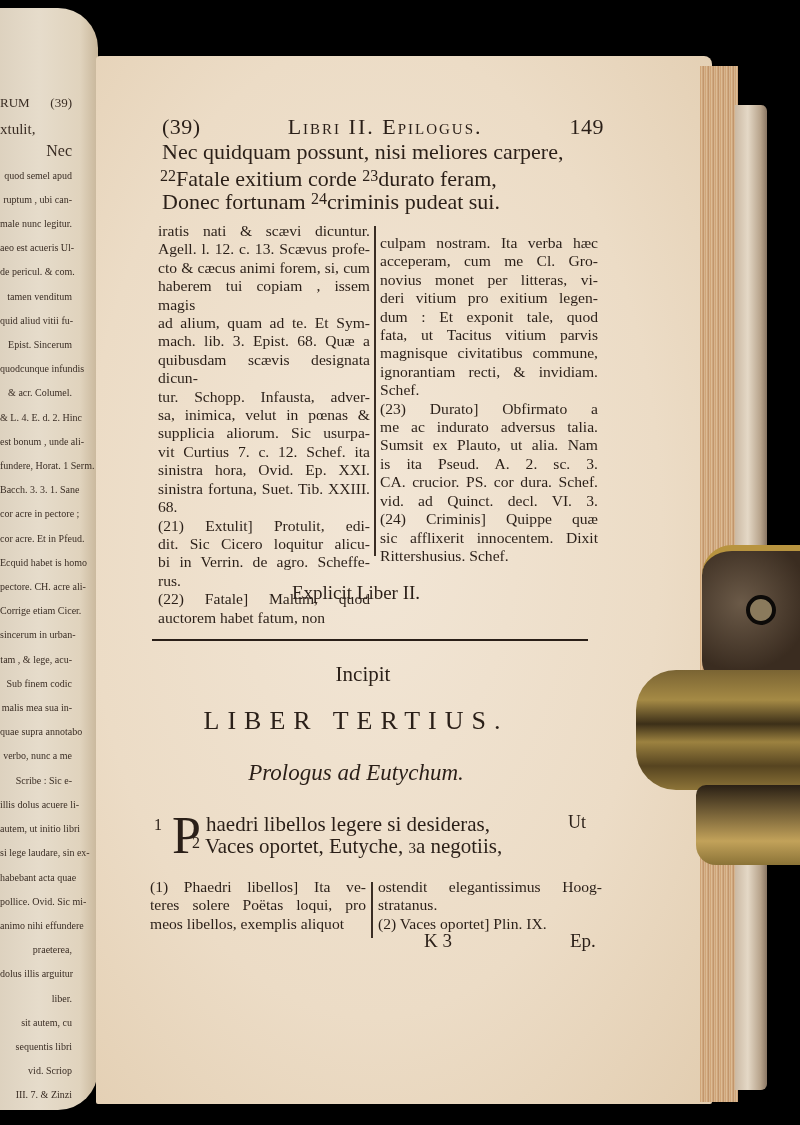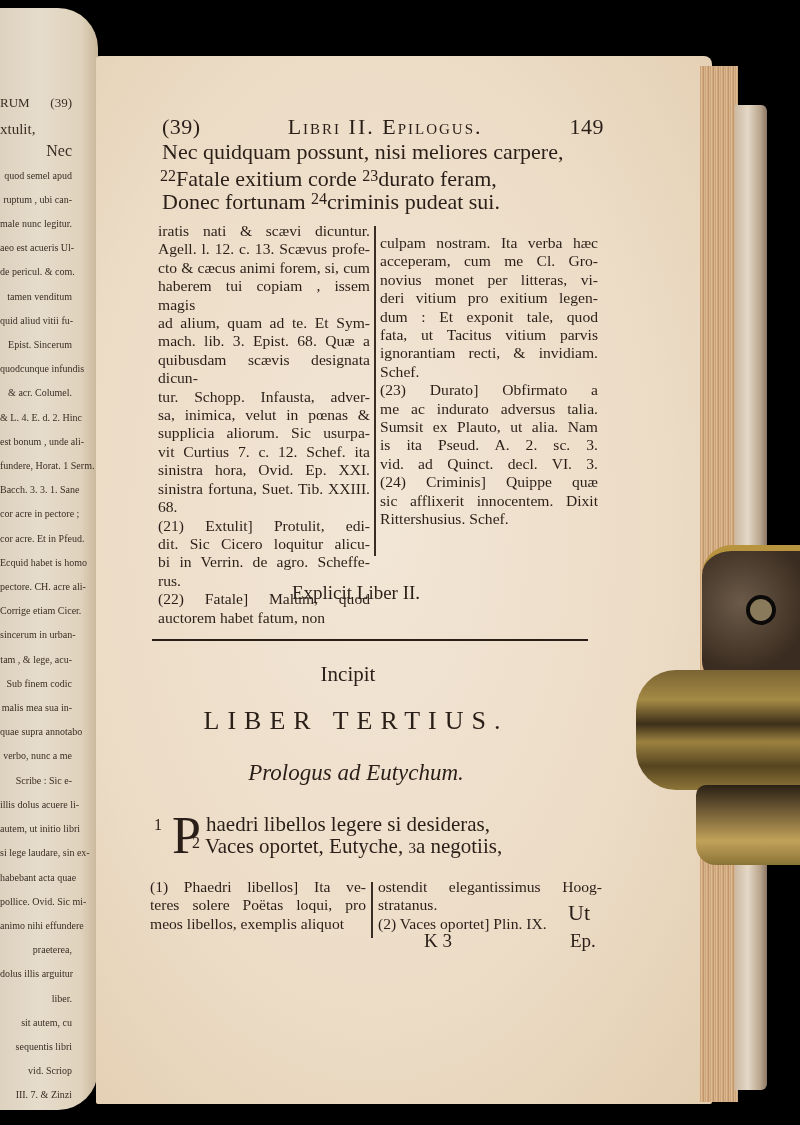--- a/index.html
+++ b/index.html
@@ -66,21 +66,21 @@
   .verse sup, .sup { font-size: 16px; vertical-align: 5px; text-align: center; }
   .notes-col {
     position: absolute; font-size: 15.6px; line-height: 18.4px; text-align: justify;
     text-align-last: justify;
   }
   .notes-col p { margin: 0; }
   .notes-col .last { text-align-last: left; }
   .col-rule { position: absolute; width: 1.5px; background: #3a2d24; }
   .explicit { position: absolute; left: 96px; top: 582px; width: 520px; text-align: center; font-size: 19px; }
   .hrule { position: absolute; left: 152px; top: 639px; width: 436px; height: 1.5px; background: #2a1f18; }
-  .incipit { position: absolute; left: 88px; top: 662px; width: 520px; text-align: center; font-size: 21px; }
+  .incipit { position: absolute; left: 103px; top: 662px; width: 520px; text-align: center; font-size: 21px; }
   .liber { position: absolute; left: 96px; top: 706px; width: 520px; text-align: center; font-size: 26px; letter-spacing: 8px; }
   .prologus { position: absolute; left: 96px; top: 760px; width: 520px; text-align: center; font-size: 23px; font-style: italic; }
   .dropcap { position: absolute; left: 172px; top: 810px; font-size: 52px; line-height: 52px; }
   .pv { position: absolute; font-size: 21px; white-space: nowrap; }
   .catch { position: absolute; font-size: 19px; }
 </style>
 </head>
 <body>
 
 <div class="left-page">
@@ -178,45 +178,47 @@
     <p class="last">auctorem habet fatum, non</p>
   </div>
 <div class="col-rule" style="left:374px;top:226px;height:330px;"></div>
 <div class="notes-col" id="notes-right" style="left:380px;top:234px;width:218px;">
     <p>culpam nostram. Ita verba hæc</p>
     <p>acceperam, cum me Cl. Gro-</p>
     <p>novius monet per litteras, vi-</p>
     <p>deri vitium pro exitium legen-</p>
     <p>dum : Et exponit tale, quod</p>
     <p>fata, ut Tacitus vitium parvis</p>
+    <p>magnisque civitatibus commune,</p>
     <p>ignorantiam recti, &amp; invidiam.</p>
     <p class="last">Schef.</p>
     <p>(23) Durato] Obfirmato a</p>
     <p>me ac indurato adversus talia.</p>
     <p>Sumsit ex Plauto, ut alia. Nam</p>
     <p>is ita Pseud. A. 2. sc. 3.</p>
+    <p>CA. crucior. PS. cor dura. Schef.</p>
     <p>vid. ad Quinct. decl. VI. 3.</p>
     <p>(24) Criminis] Quippe quæ</p>
     <p>sic afflixerit innocentem. Dixit</p>
     <p class="last">Rittershusius. Schef.</p>
   </div>
 
 <div class="explicit">Explicit Liber II.</div>
 <div class="hrule"></div>
 <div class="incipit">Incipit</div>
 <div class="liber">LIBER TERTIUS.</div>
 <div class="prologus">Prologus ad Eutychum.</div>
 
 <span class="sup" style="position:absolute;left:154px;top:816px;">1</span>
 <div class="dropcap">P</div>
 <div class="pv" style="left:206px;top:812px;">haedri libellos legere si desideras,</div>
 <div class="pv" style="left:192px;top:834px;">
   <span class="sup">2</span> <span>Vaces oportet, Eutyche, </span><span style="font-size:15px">3</span><span>a negotiis,</span>
 </div>
-<div class="catch" style="left:568px;top:900px;font-size:22px;">Ut</div>
+<div class="catch" style="left:568px;top:812px;font-size:18px;">Ut</div>
 
 <div class="notes-col" id="fn-left" style="left:150px;top:878px;width:216px;">
     <p>(1) Phaedri libellos] Ita ve-</p>
     <p>teres solere Poëtas loqui, pro</p>
     <p class="last">meos libellos, exemplis aliquot</p>
   </div>
 <div class="col-rule" style="left:371px;top:882px;height:56px;"></div>
 <div class="notes-col" id="fn-right" style="left:378px;top:878px;width:224px;">
     <p>ostendit elegantissimus Hoog-</p>
     <p class="last">stratanus.</p>

